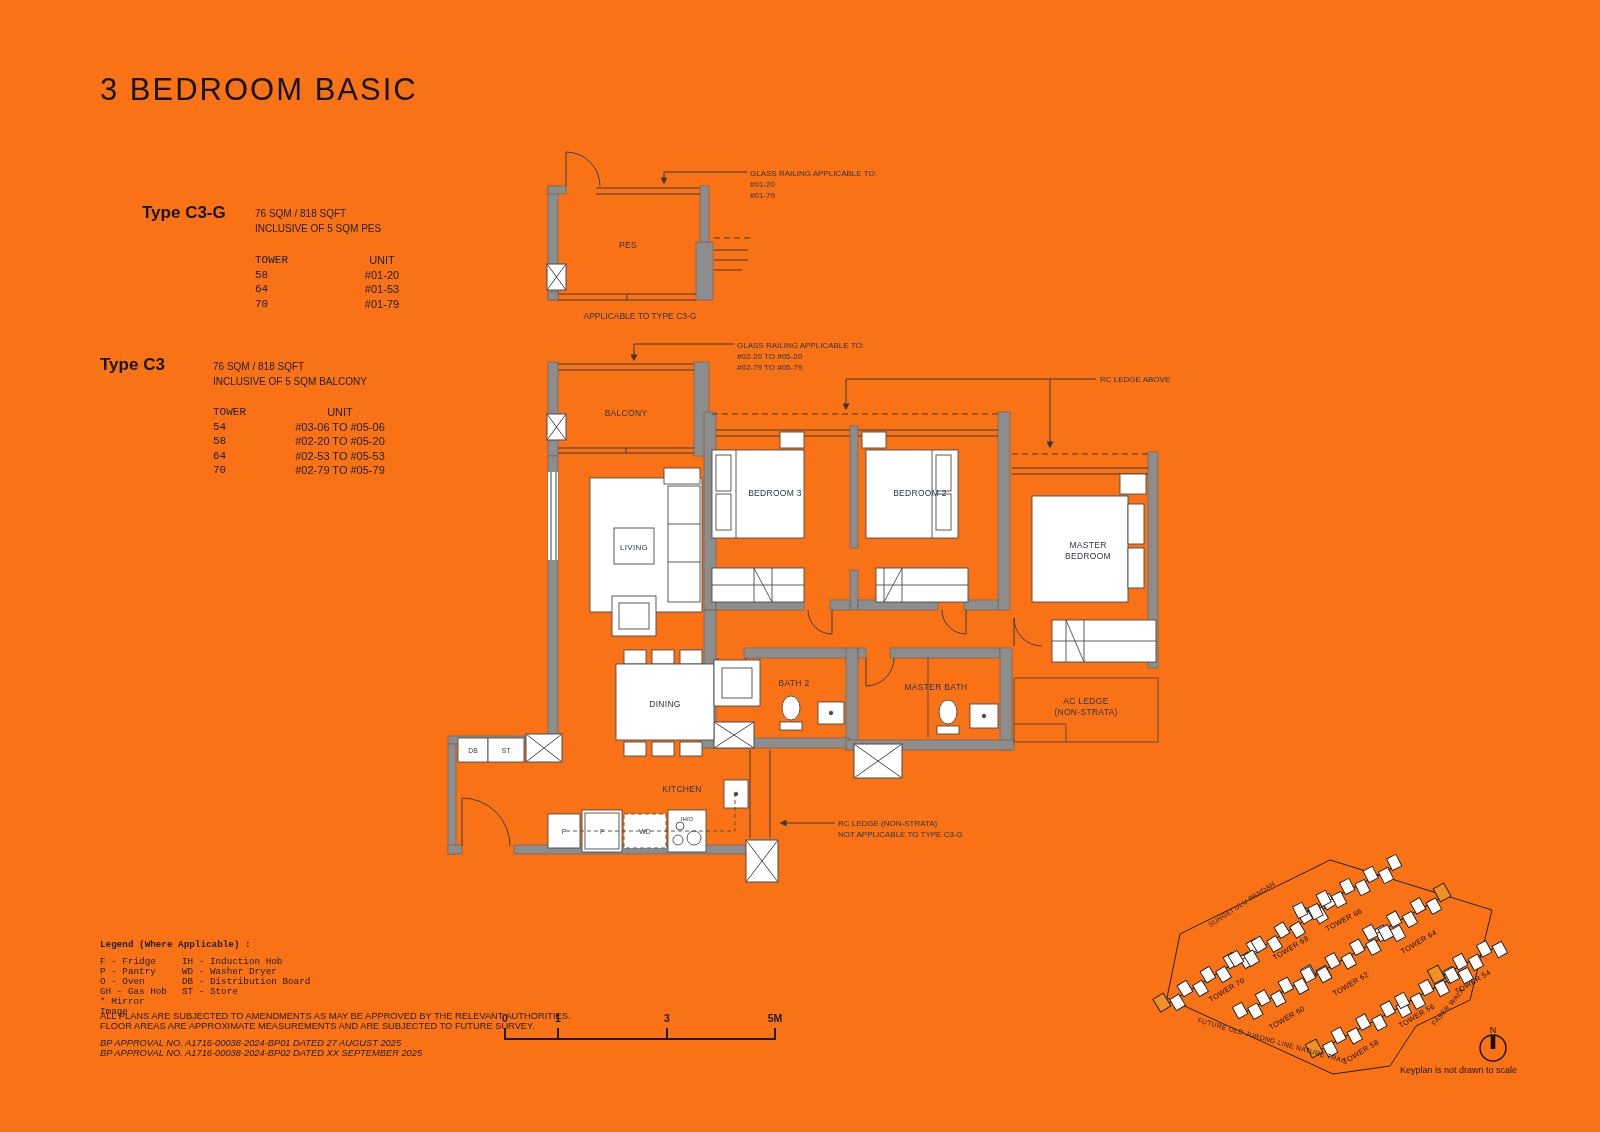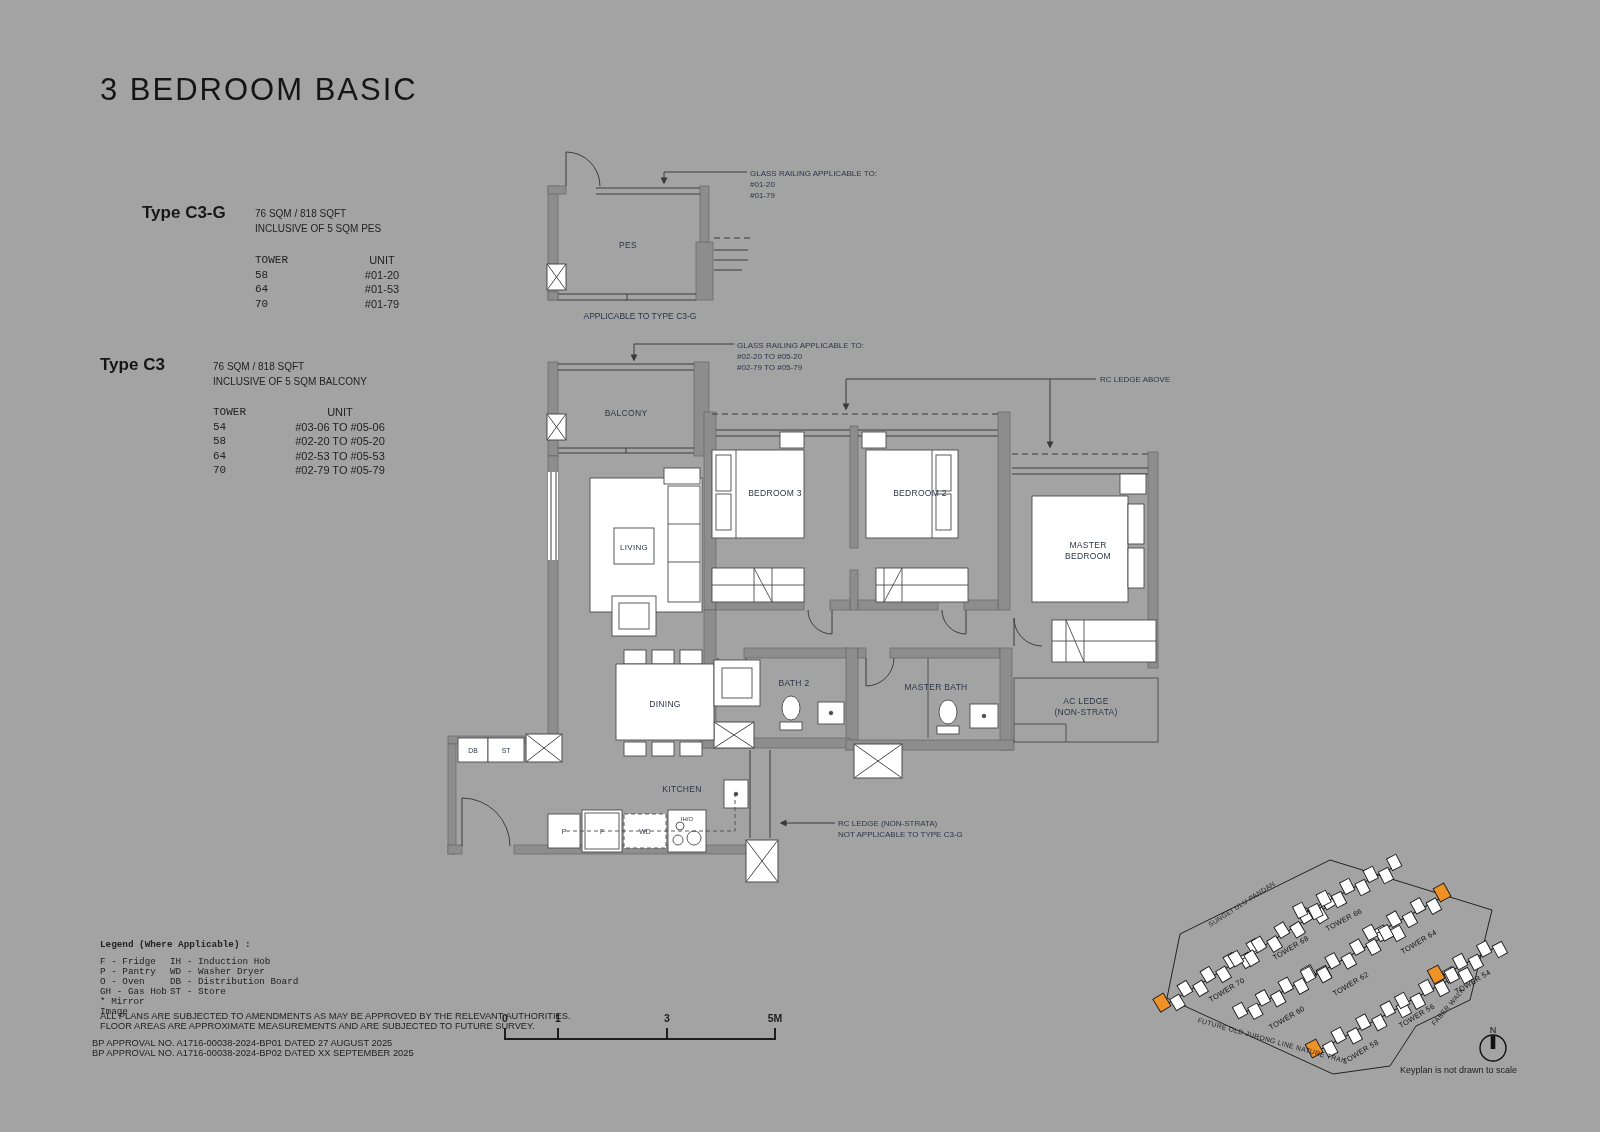--- a/index.html
+++ b/index.html
@@ -1,28 +1,28 @@
 <!DOCTYPE html>
 <html><head>
 <meta charset="utf-8">
 <style>
   html,body{margin:0;padding:0;background:#ffffff;}
-  .canvas{position:relative;width:1600px;height:1132px;background:#a3a3a3;overflow:hidden;
+  .canvas{position:relative;width:1600px;height:1132px;background:#f97316;overflow:hidden;
           font-family:"Liberation Sans",sans-serif;color:#1f1f1f;}
   .abs{position:absolute;}
   .page-title{left:100px;top:72px;font-size:31px;letter-spacing:2px;color:#151515;font-weight:400;}
   .type-name{font-size:17px;font-weight:bold;color:#161616;}
   .type-info{font-size:10px;line-height:15px;color:#222;}
   .spec-table{font-size:11px;color:#222;}
   .spec-row{display:flex;line-height:14.5px;}
   .spec-c1{width:52px;font-family:Liberation Mono, monospace;}
   .spec-c2{width:150px;text-align:center;}
   .legend{font-size:9.3px;line-height:10px;color:#222;font-family:Liberation Mono, monospace;}
   .legend .lg-title{font-weight:bold;margin-bottom:7px;}
-  .lg-cols{display:flex;}
+  .lg-cols{display:flex;gap:12px;}
   .lg-col1{width:70px;}
   .small-par{font-size:9.3px;line-height:9.5px;color:#222;}
   
   .scalebar{left:495px;top:1012px;width:300px;height:30px;}
   .sb-line{position:absolute;left:10px;top:26px;width:270px;height:2px;background:#1d1d1d;}
   .sb-tick{position:absolute;top:16px;width:2px;height:12px;background:#1d1d1d;}
   .sb-label{position:absolute;top:0px;transform:translateX(-50%);font-size:10.5px;font-weight:600;color:#1d1d1d;}
   svg text{font-family:"Liberation Sans",sans-serif;}
 </style>
 </head>
@@ -358,21 +358,21 @@
         <div>DB - Distribution Board</div>
         <div>ST - Store</div>
       </div>
     </div>
   </div>
 
   <div class="abs small-par" style="left:100px;top:1012px;width:480px;">
     <div>ALL PLANS ARE SUBJECTED TO AMENDMENTS AS MAY BE APPROVED BY THE RELEVANT AUTHORITIES.</div>
     <div>FLOOR AREAS ARE APPROXIMATE MEASUREMENTS AND ARE SUBJECTED TO FUTURE SURVEY.</div>
   </div>
-  <div class="abs small-par" style="left:92px;top:1039px;width:480px;">
+  <div class="abs small-par" style="left:100px;top:1039px;width:480px;font-style:italic;">
     <div>BP APPROVAL NO. A1716-00038-2024-BP01  DATED 27 AUGUST 2025</div>
     <div>BP APPROVAL NO. A1716-00038-2024-BP02  DATED XX SEPTEMBER 2025</div>
   </div>
 
   <div class="abs scalebar">
     <span class="sb-label" style="left:10px;">0</span>
     <span class="sb-label" style="left:63px;">1</span>
     <span class="sb-label" style="left:172px;">3</span>
     <span class="sb-label" style="left:280px;">5M</span>
     <div class="sb-tick" style="left:9px;"></div>

